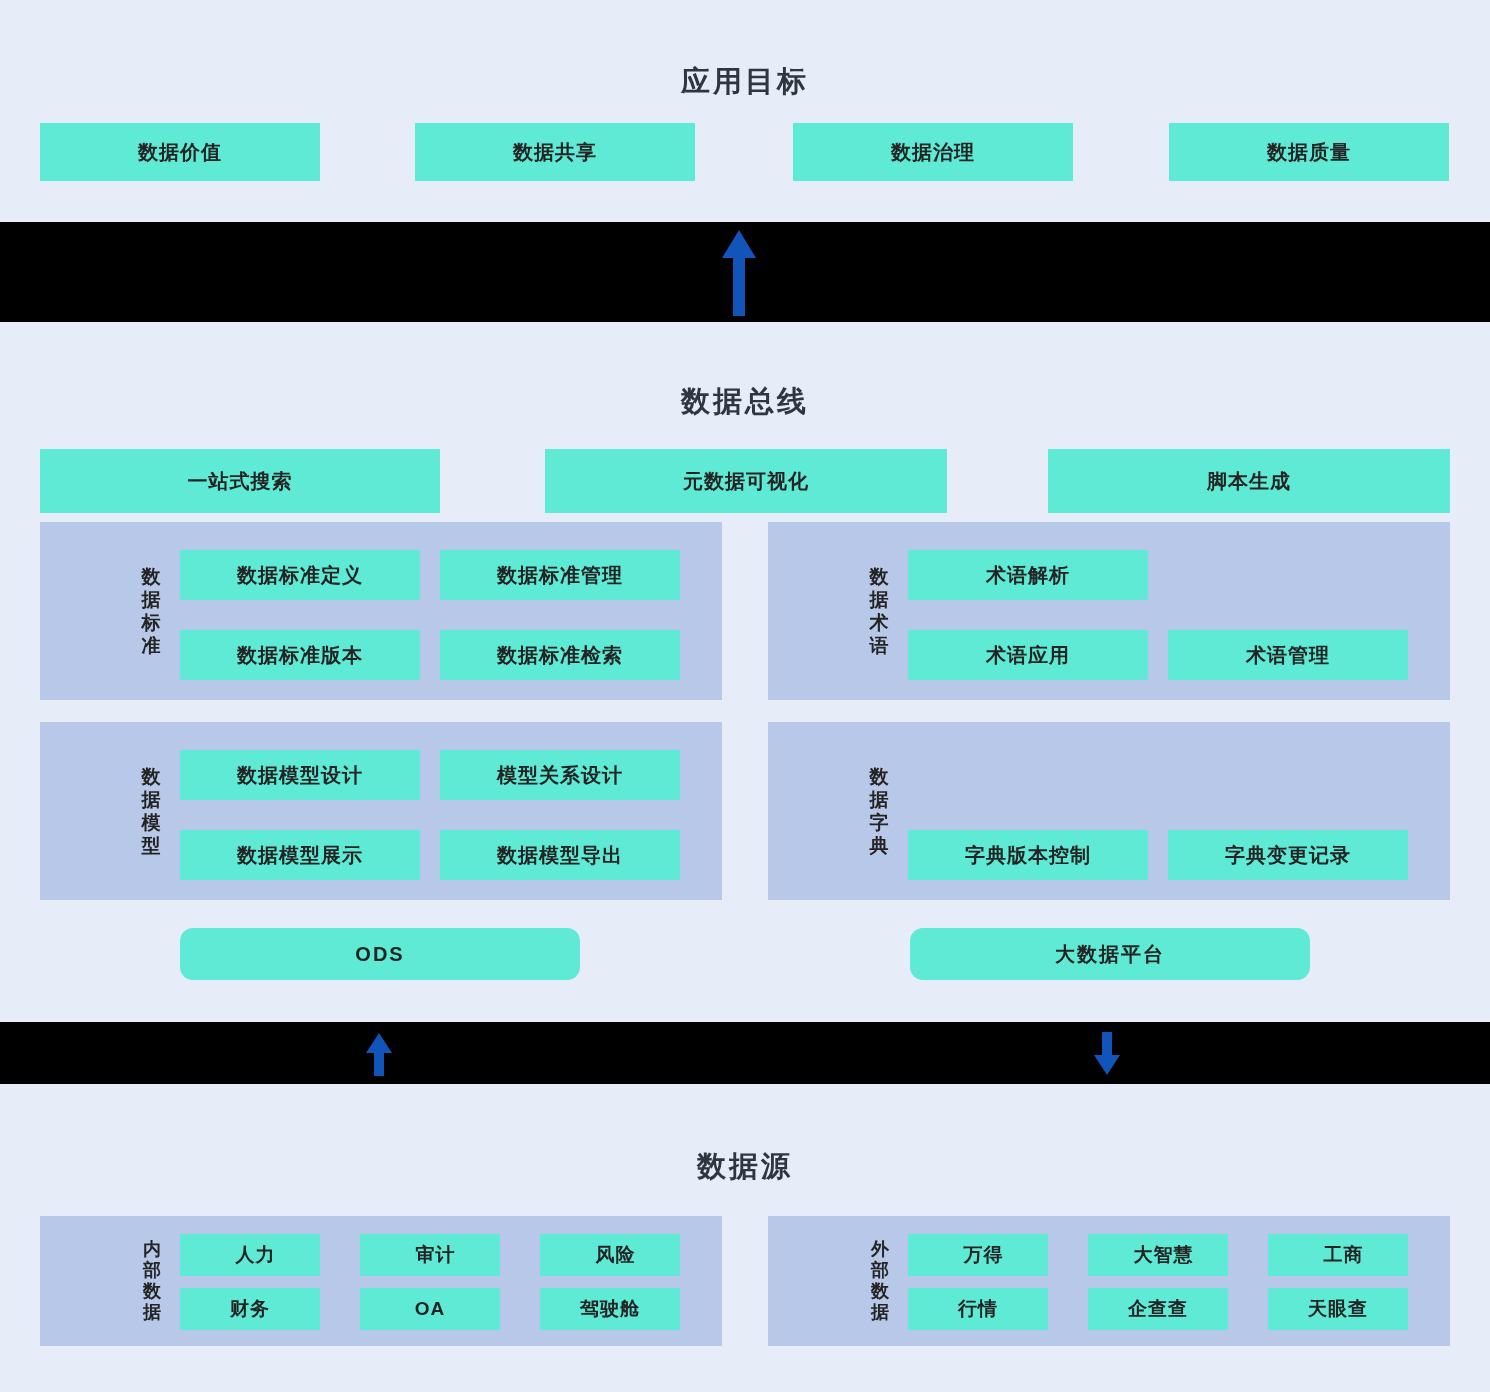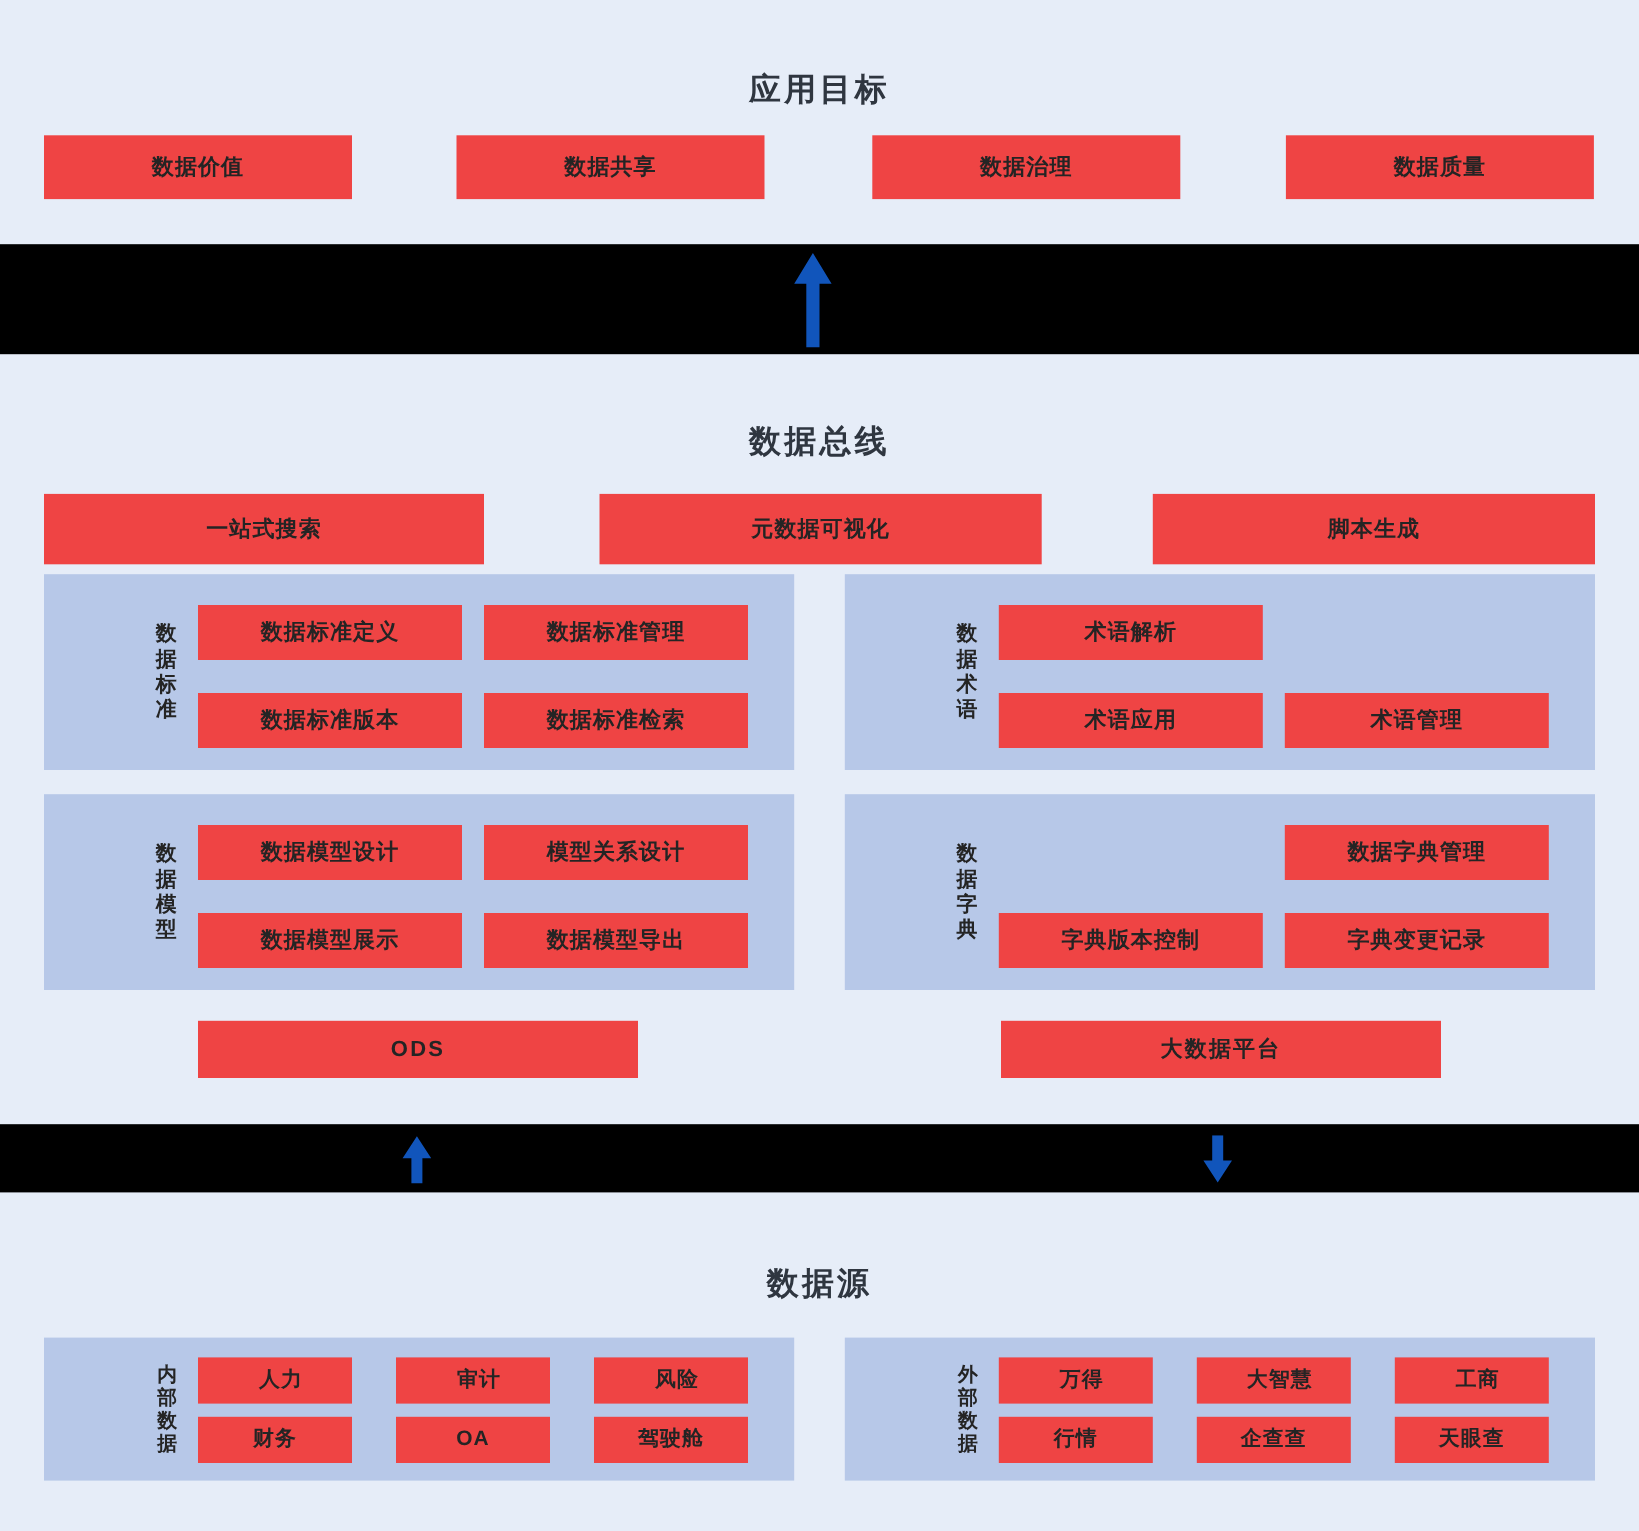--- a/index.html
+++ b/index.html
@@ -8,21 +8,21 @@
     height: 1392px;
     background: #e6edf8;
     font-family: "Liberation Sans", "DejaVu Sans", sans-serif;
     color: #2b2b2b;
     overflow: hidden;
   }
   .page { position: relative; width: 1490px; height: 1392px; }
 
   
   .node {
-    background: #ef4444;
+    background: #5eead4;
     display: flex;
     align-items: center;
     justify-content: center;
     font-weight: bold;
     color: #242424;
     text-align: center;
     line-height: 1.1;
     letter-spacing: 1px;
   }
   .group {
@@ -114,20 +114,21 @@
   .quad .c2 { left: 140px; top: 108px; }
   .quad .c3 { left: 400px; top: 108px; }
 
   .platform {
     position: absolute;
     top: 928px;
     height: 52px;
     width: 400px;
     font-size: 20px;
     letter-spacing: 2px;
+    border-radius: 13px;
   }
   #plat-ods { left: 180px; }
   #plat-big { left: 910px; }
 
   
   #band-bottom { top: 1022px; height: 62px; }
 
   
   #src-title { position: absolute; left: 0; top: 1135px; width: 1490px; }
 
@@ -224,21 +225,20 @@
     <div class="node cell c3">数据模型导出</div>
   </div>
 
   <div class="group quad" id="quad-dict">
     <div class="vlabel">
       <span>数</span>
       <span>据</span>
       <span>字</span>
       <span>典</span>
     </div>
-    <div class="node cell c1">数据字典管理</div>
     <div class="node cell c2">字典版本控制</div>
     <div class="node cell c3">字典变更记录</div>
   </div>
 
   <div class="node platform" id="plat-ods">ODS</div>
   <div class="node platform" id="plat-big">大数据平台</div>
 
   <div class="band" id="band-bottom"></div>
   <div class="arrow" style="left:362px; top:1032px;">
     <svg width="34" height="44" viewBox="0 0 34 44">

